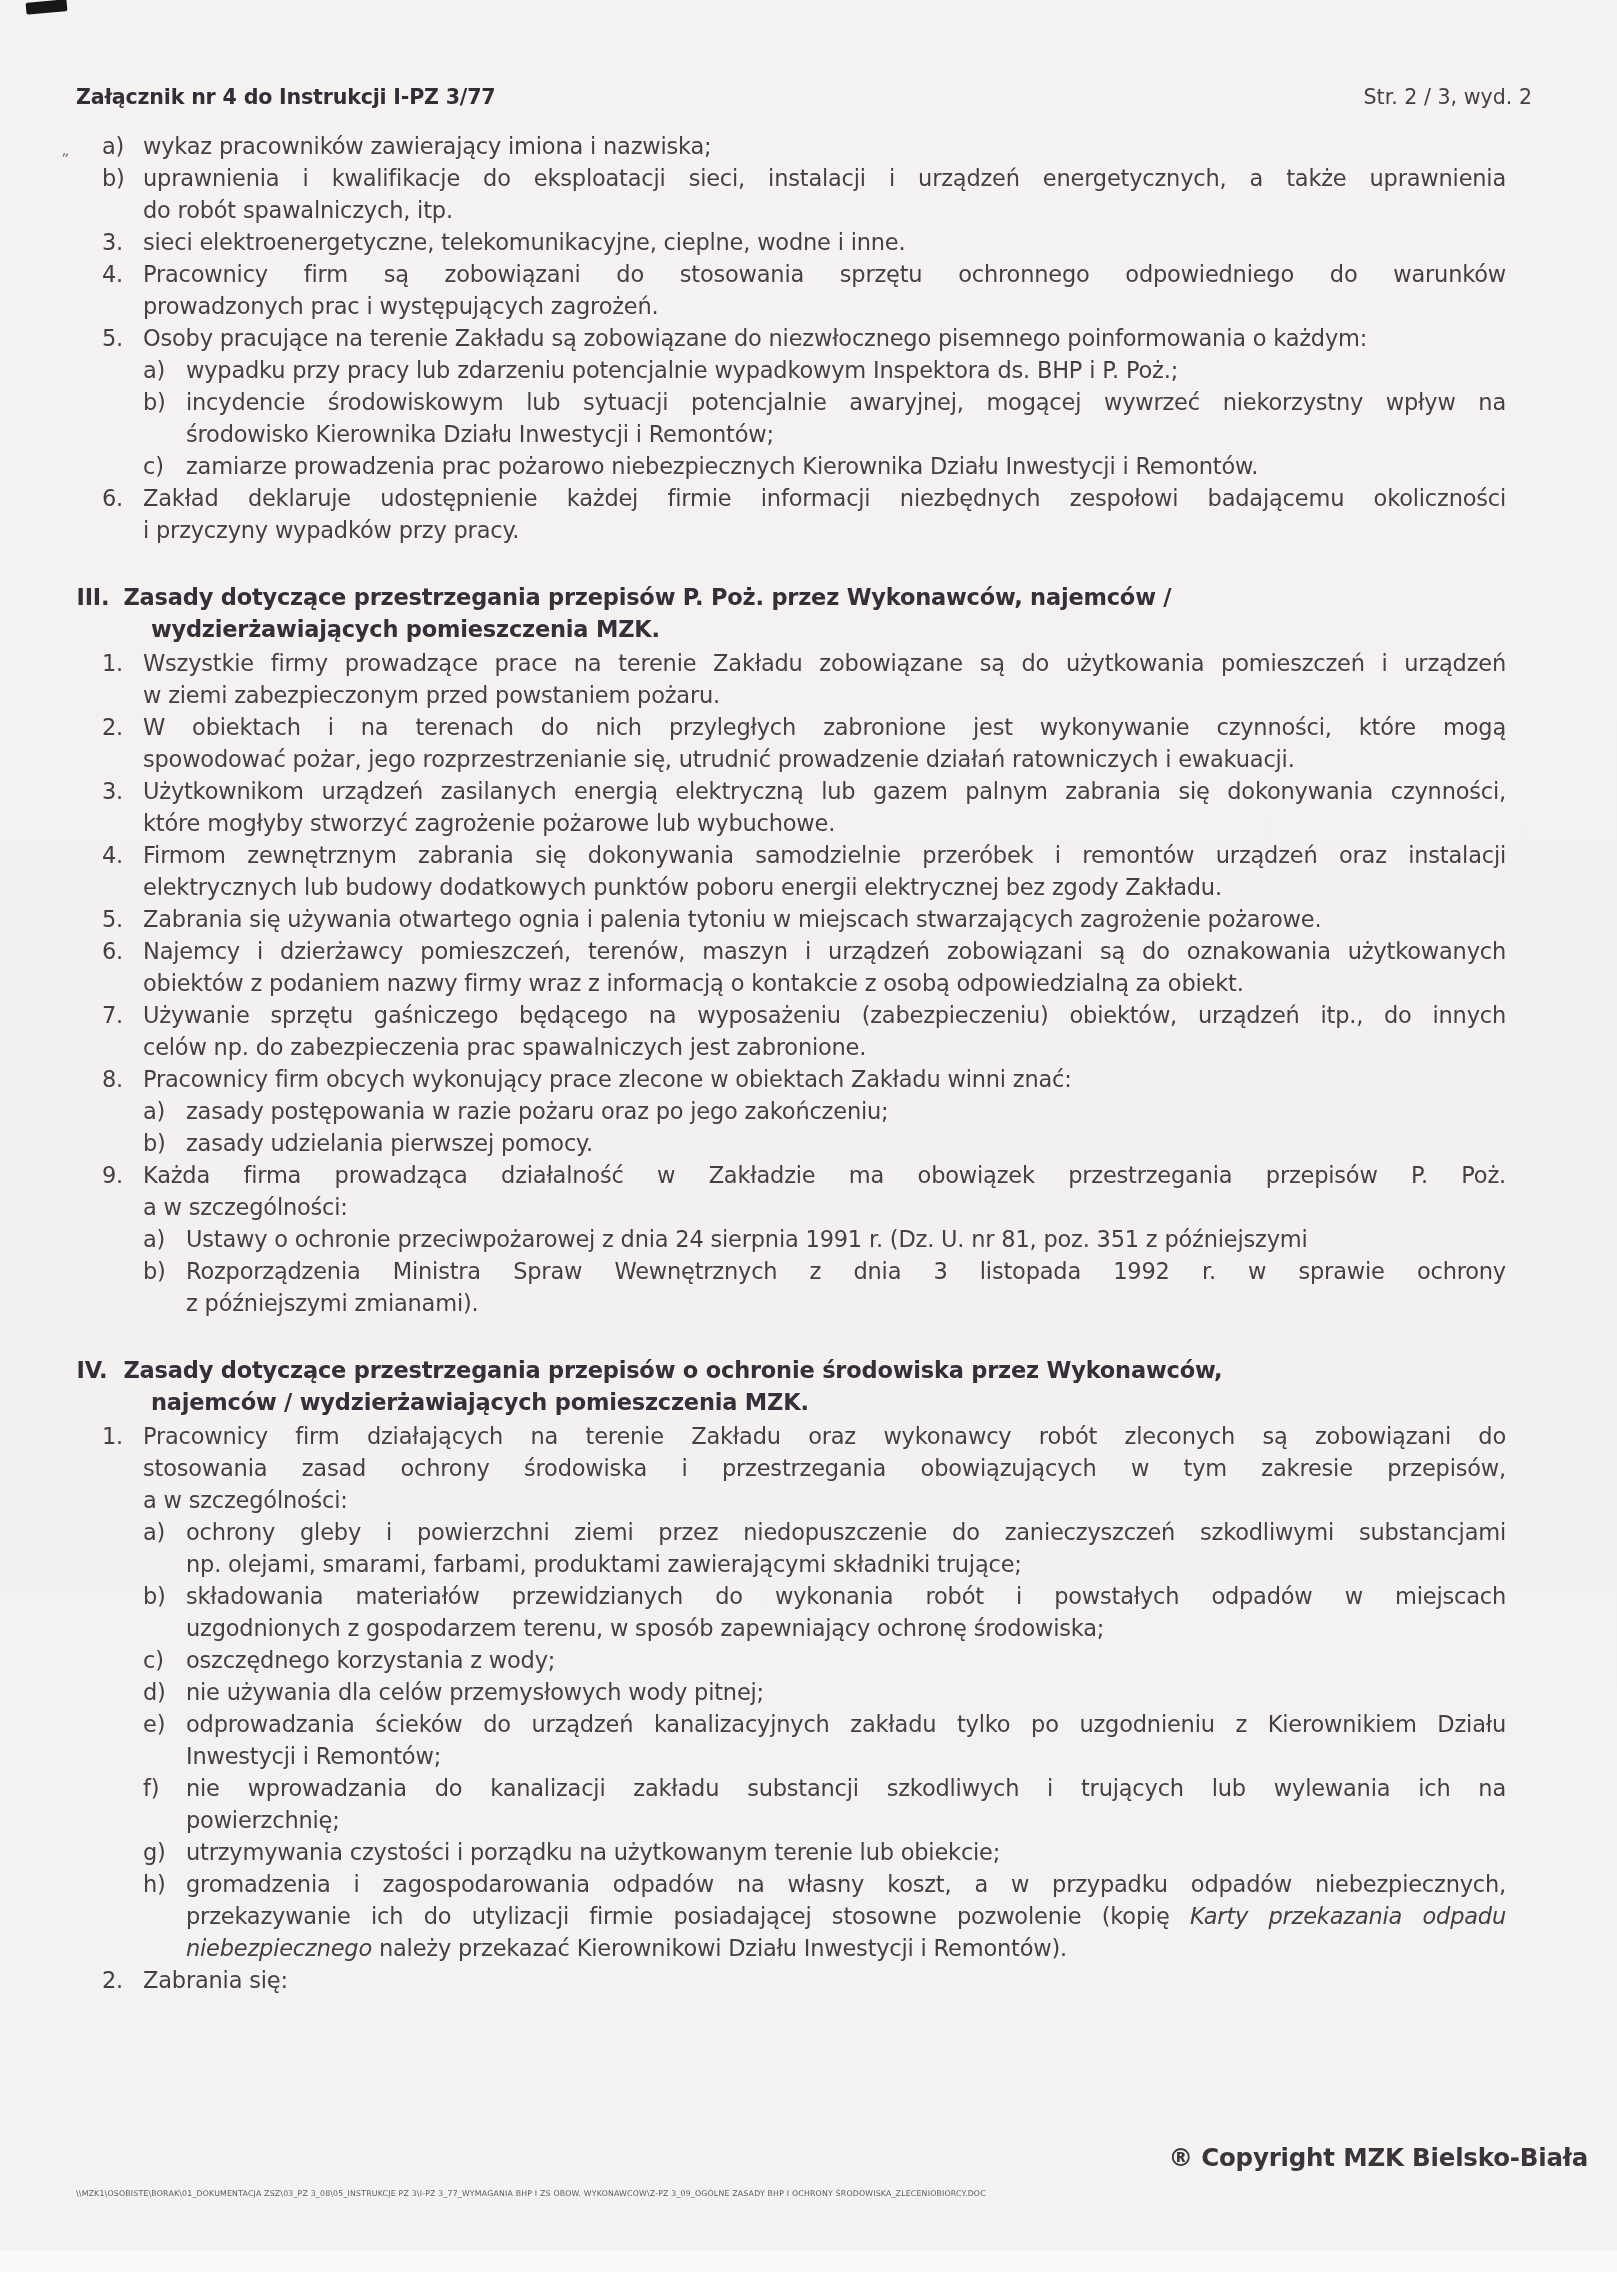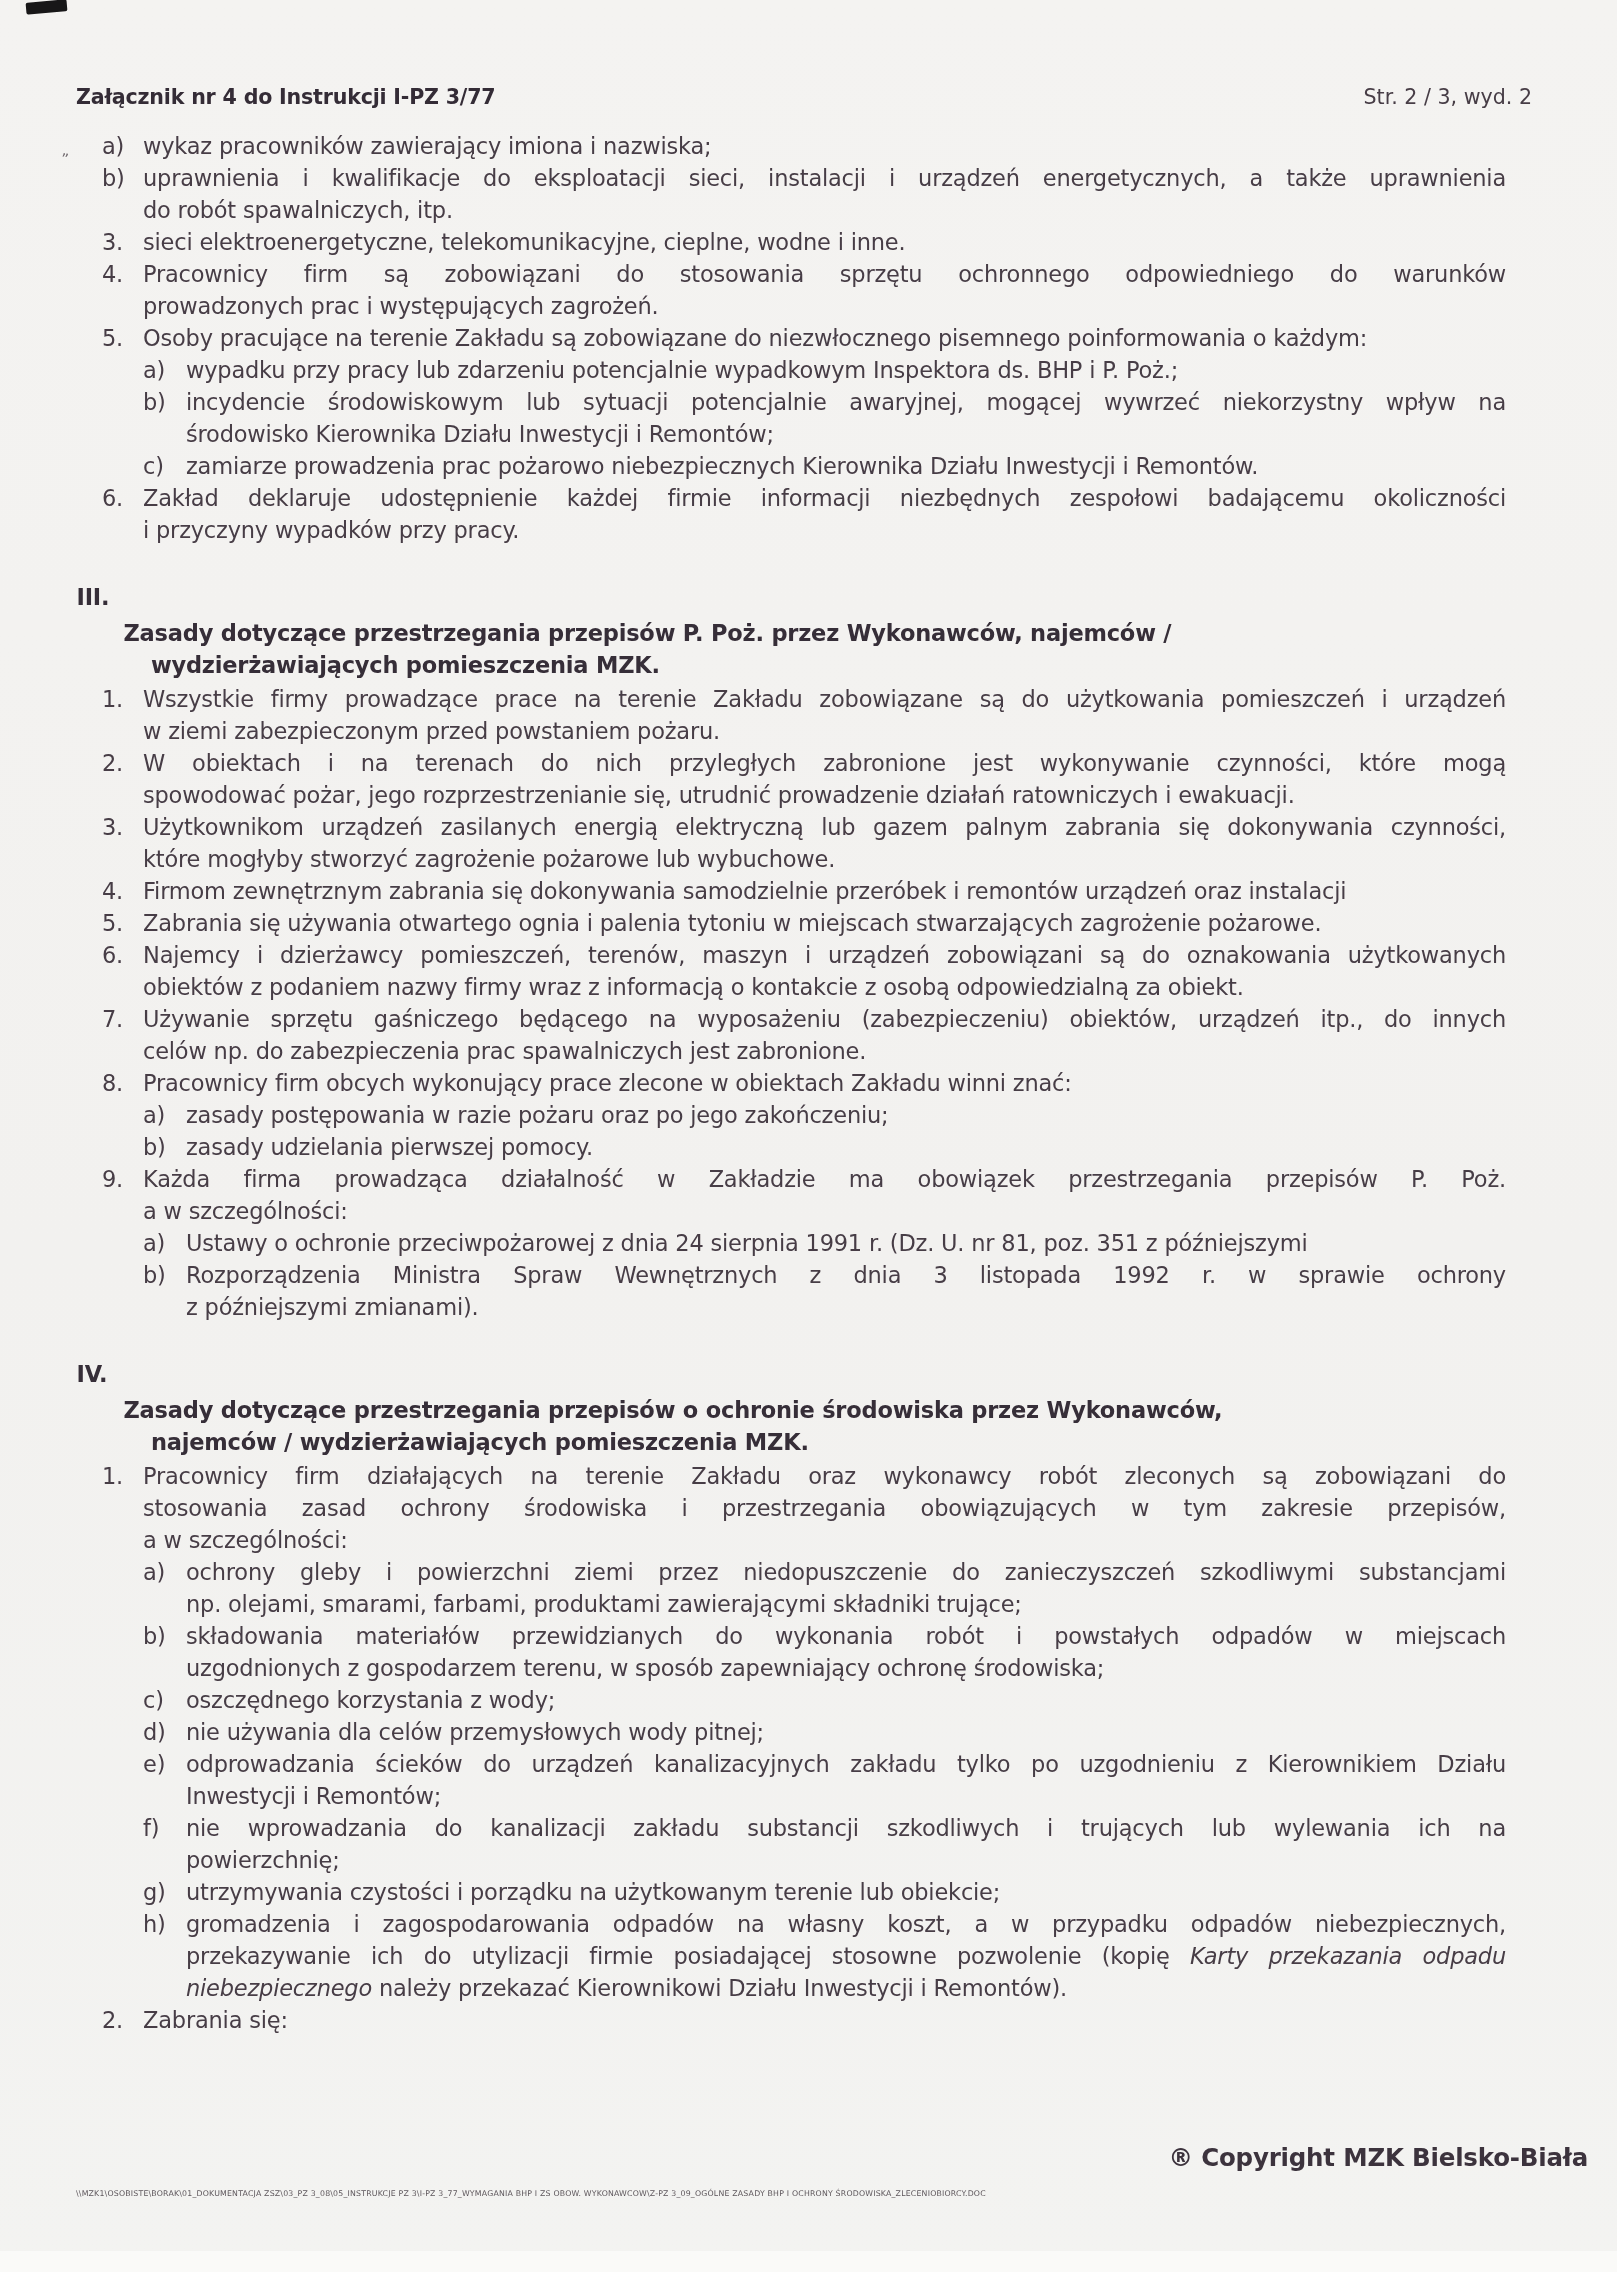--- a/index.html
+++ b/index.html
@@ -35,21 +35,21 @@
   .item .marker{flex:0 0 41px;line-height:32px;}
   .item.lvl2{padding-left:41px;}
   .item.lvl2 .marker{flex:0 0 43px;}
   .item .text{flex:1;min-width:0;}
   .tline{line-height:32px;text-align:justify;text-align-last:justify;}
   .tline:last-child{text-align-last:left;}
   .it{font-style:italic;}
   
   .heading{display:flex;font-weight:bold;color:#362e38;margin:35px 0 2px -25.5px;}
   .heading .marker{flex:0 0 47px;line-height:32px;}
-  .heading .text{flex:1;margin-top:36px;}
+  .heading .text{flex:1;}
   .heading .tline{text-align:left;text-align-last:left;}
   .heading .tline:nth-child(2){padding-left:27.4px;}
   
   .copyright{
     position:absolute;top:2143px;right:29px;
     font-size:24.5px;font-weight:bold;color:#3c333d;letter-spacing:-0.2px;
   }
   .file-path{
     position:absolute;top:2189px;left:76px;
     font-size:7.8px;letter-spacing:0.2px;color:#5d565b;white-space:nowrap;
@@ -159,20 +159,21 @@
           <span class="marker">3.</span>
           <div class="text">
             <div class="tline">Użytkownikom urządzeń zasilanych energią elektryczną lub gazem palnym zabrania się dokonywania czynności,</div>
             <div class="tline">które mogłyby stworzyć zagrożenie pożarowe lub wybuchowe.</div>
           </div>
         </div>
         <div class="item lvl1">
           <span class="marker">4.</span>
           <div class="text">
             <div class="tline">Firmom zewnętrznym zabrania się dokonywania samodzielnie przeróbek i remontów urządzeń oraz instalacji</div>
+            <div class="tline">elektrycznych lub budowy dodatkowych punktów poboru energii elektrycznej bez zgody Zakładu.</div>
           </div>
         </div>
         <div class="item lvl1">
           <span class="marker">5.</span>
           <div class="text">
             <div class="tline">Zabrania się używania otwartego ognia i palenia tytoniu w miejscach stwarzających zagrożenie pożarowe.</div>
           </div>
         </div>
         <div class="item lvl1">
           <span class="marker">6.</span>

